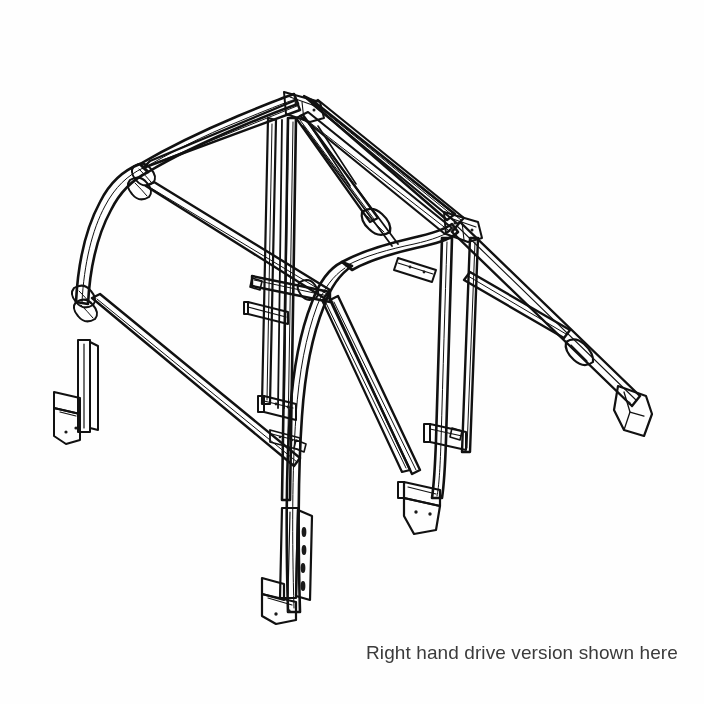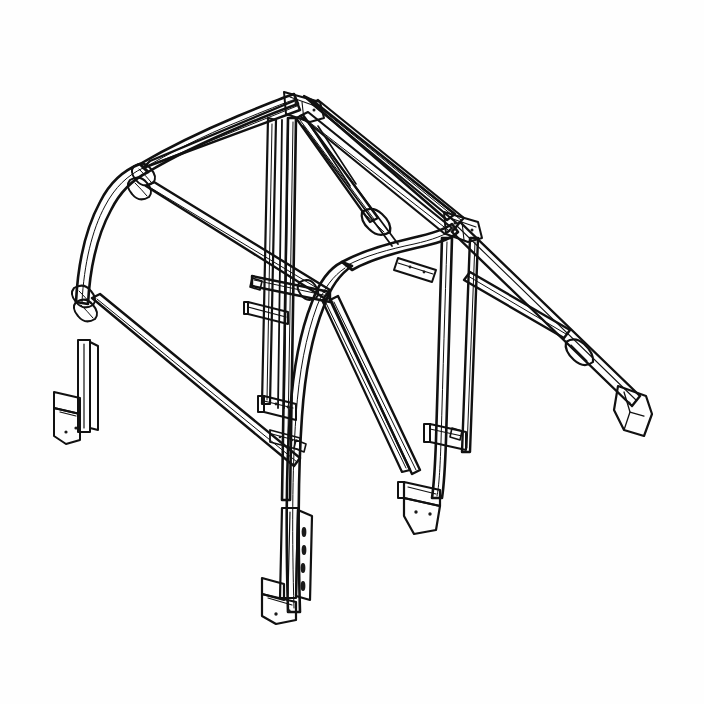--- a/index.html
+++ b/index.html
@@ -330,14 +330,15 @@
       <circle class="hole" cx="280" cy="437" r="1.3"></circle>
       <circle class="hole" cx="292" cy="440" r="1.3"></circle>
     </g>
 
     <g>
       <path class="tube-fill tube-stroke" stroke-width="1.6" d="M 296,440 L 306,444 L 304,452 L 294,448 Z"></path>
     </g>
 
   </svg>
 
+  <div id="caption">Right hand drive version shown here</div>
 
 </div>
 
 </body></html>

